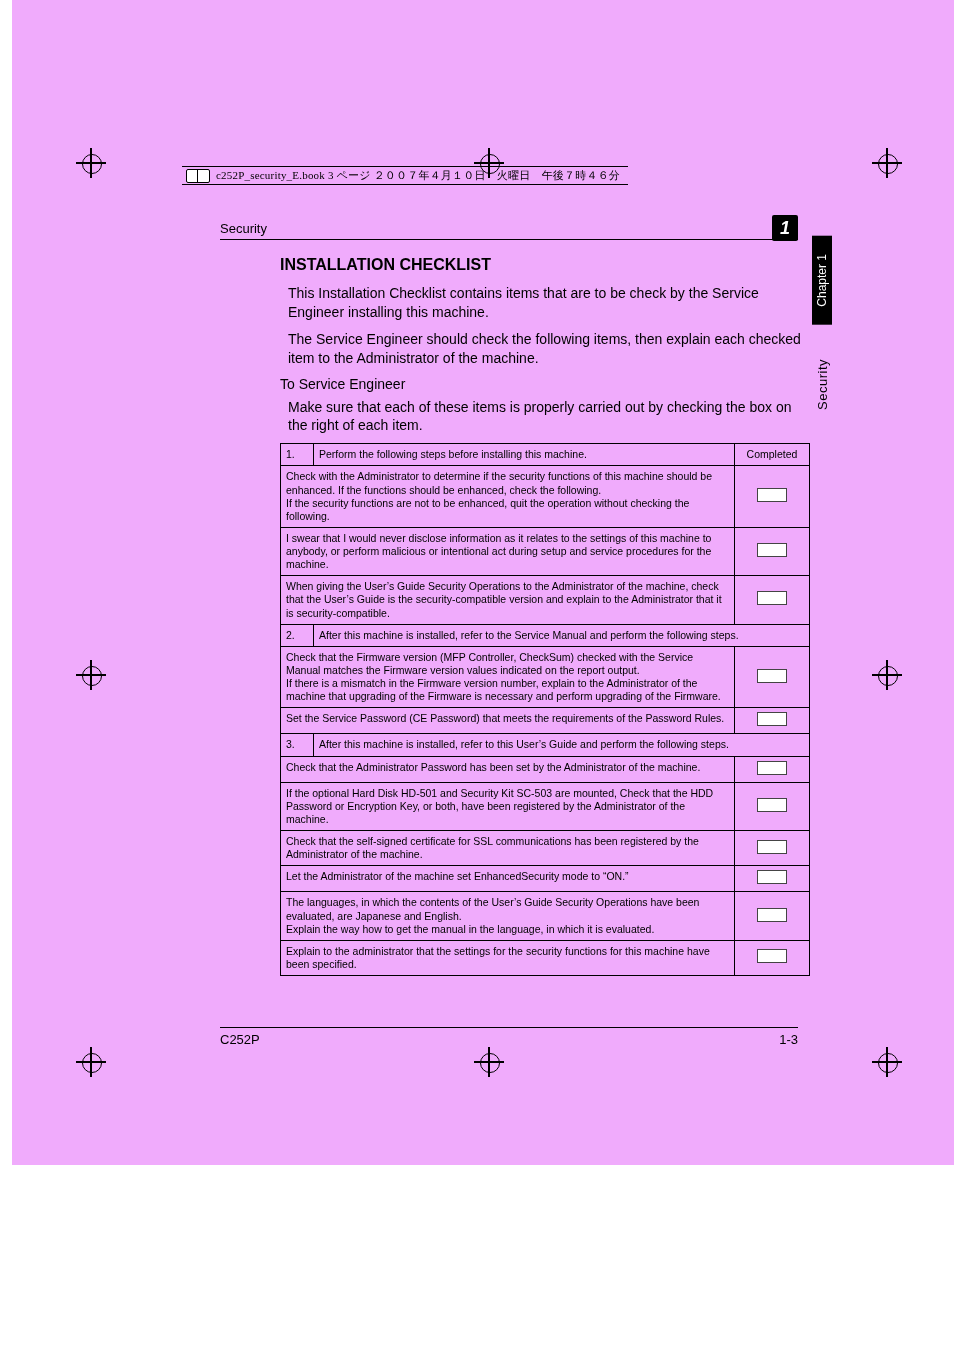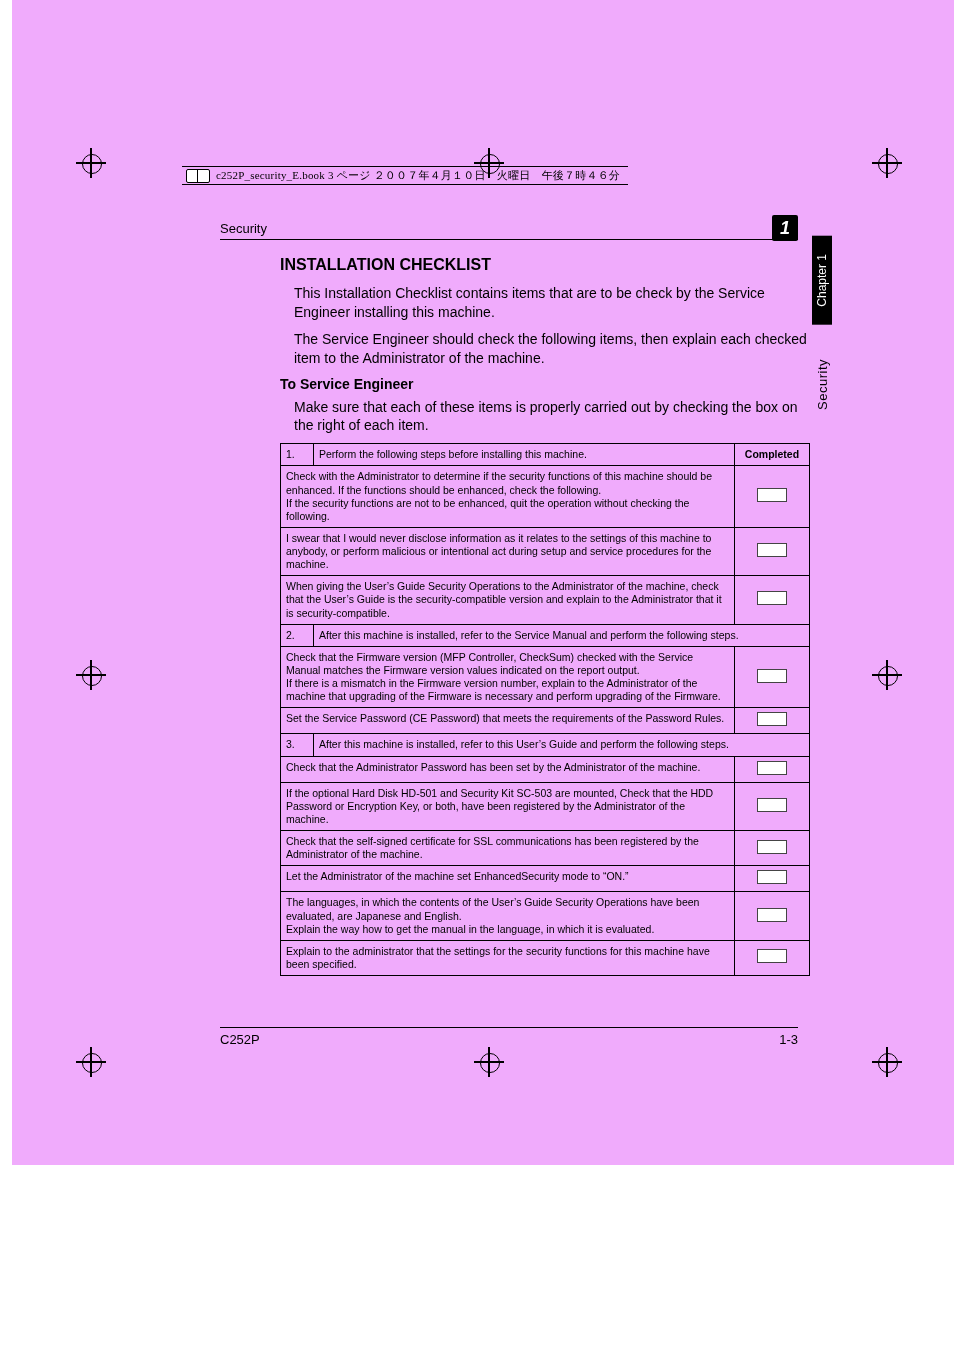--- a/index.html
+++ b/index.html
@@ -115,41 +115,40 @@
     width: 530px;
   }
   .body h2 {
     font-size: 16px;
     font-weight: bold;
     margin: 0 0 10px 0;
   }
   .body .para {
     font-size: 14px;
     line-height: 1.35;
-    margin: 0 0 8px 14px;
+    margin: 0 0 8px 8px;
   }
   .body .subhead {
     font-size: 14px;
     margin: 6px 0 6px 0;
-    font-weight: bold;
   }
   
   table.checklist {
     border-collapse: collapse;
     width: 100%;
     font-size: 10.5px;
     line-height: 1.25;
   }
   table.checklist td, table.checklist th {
     border: 1px solid #000;
     padding: 4px 5px;
     vertical-align: top;
   }
   table.checklist th {
-    font-weight: bold;
+    font-weight: normal;
     text-align: center;
   }
   table.checklist td.num {
     width: 22px;
     text-align: left;
     white-space: nowrap;
   }
   table.checklist td.chk {
     width: 64px;
     text-align: center;

